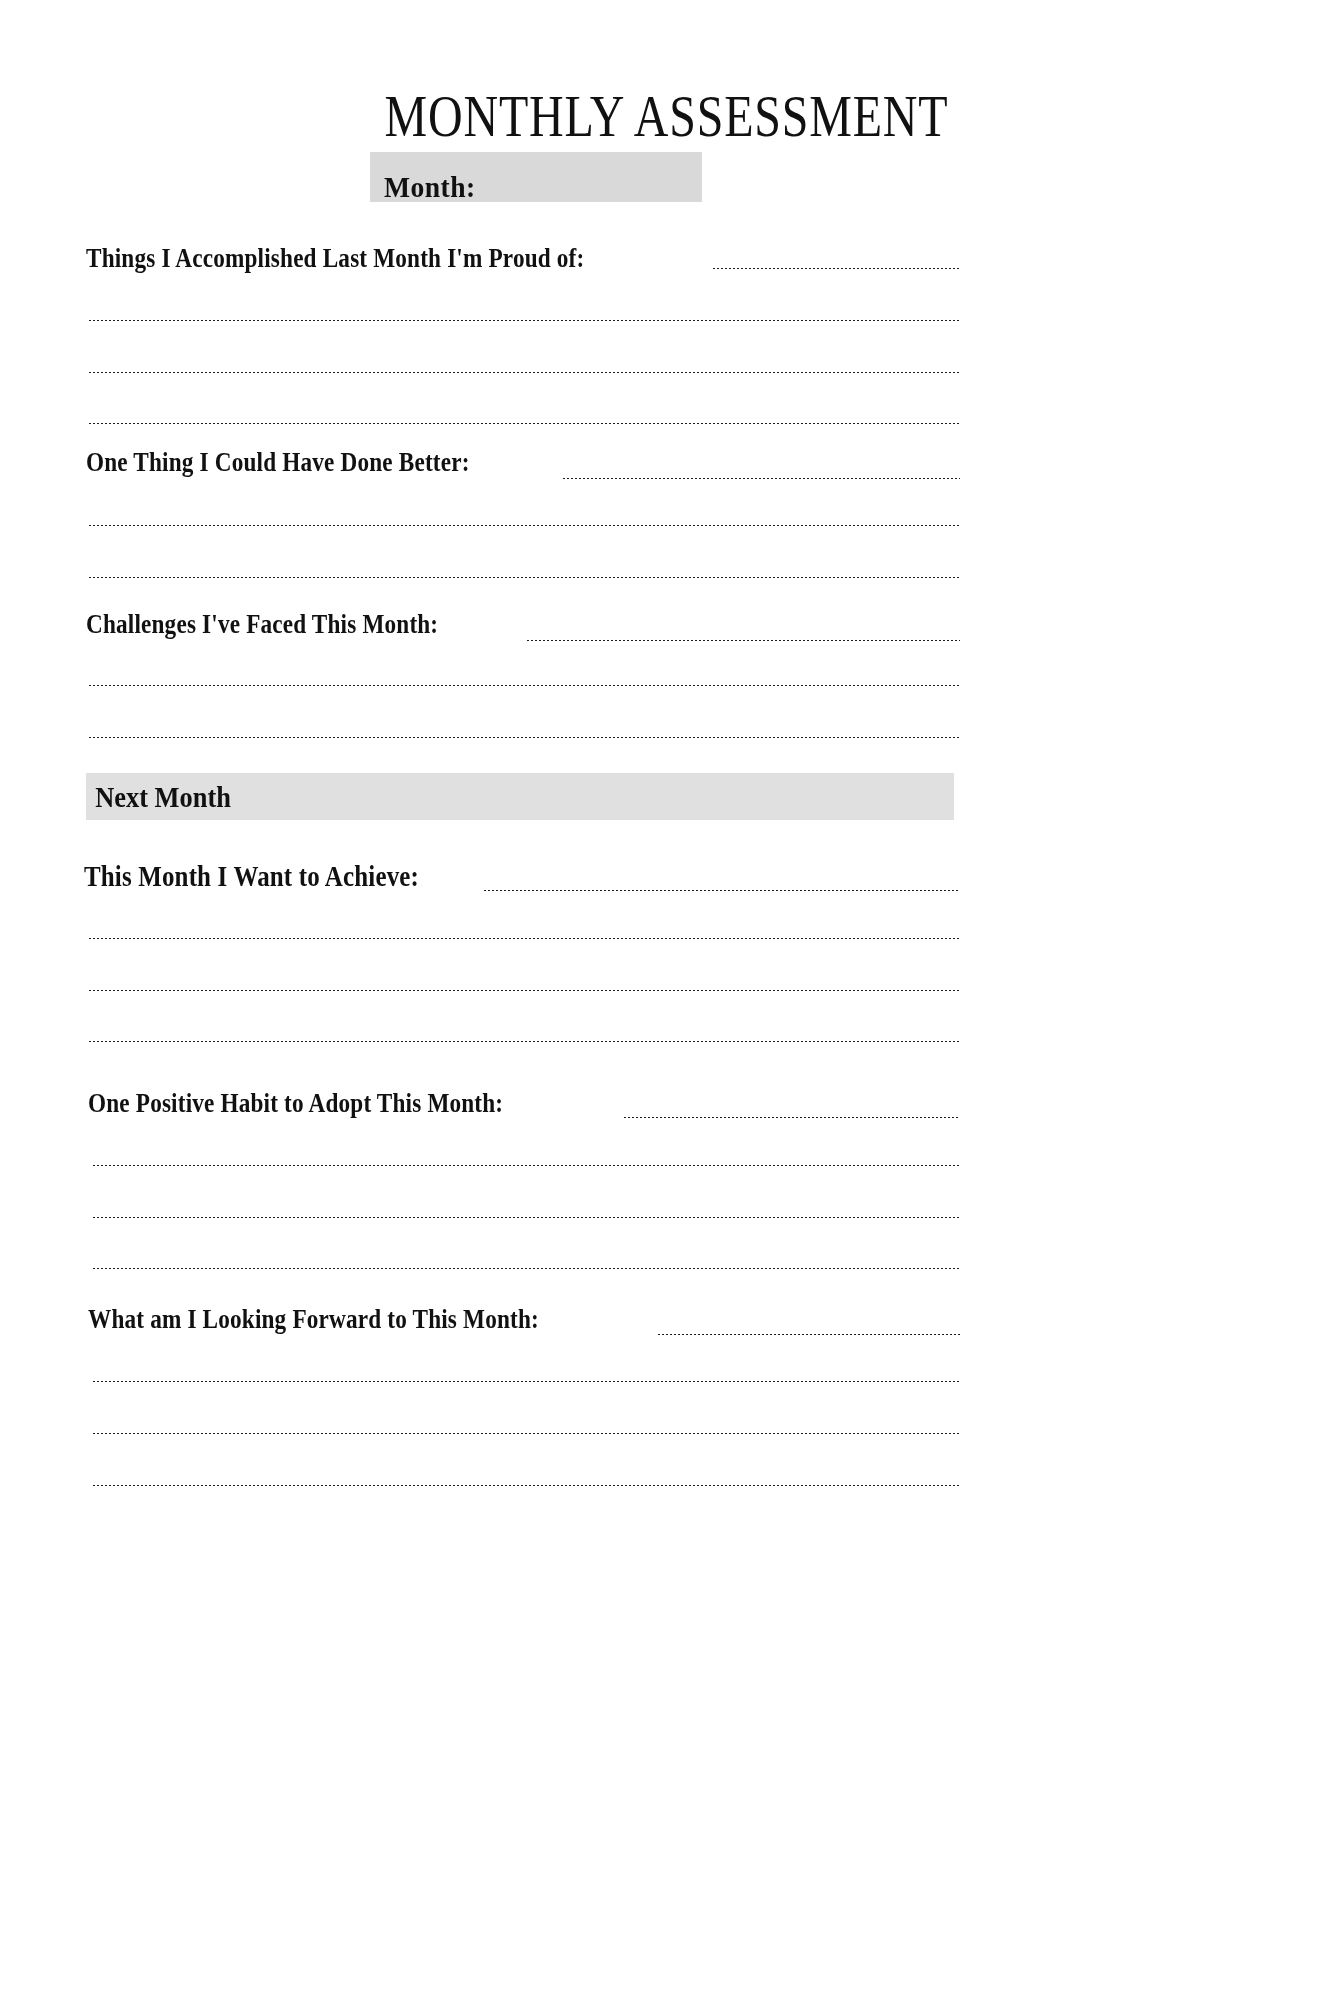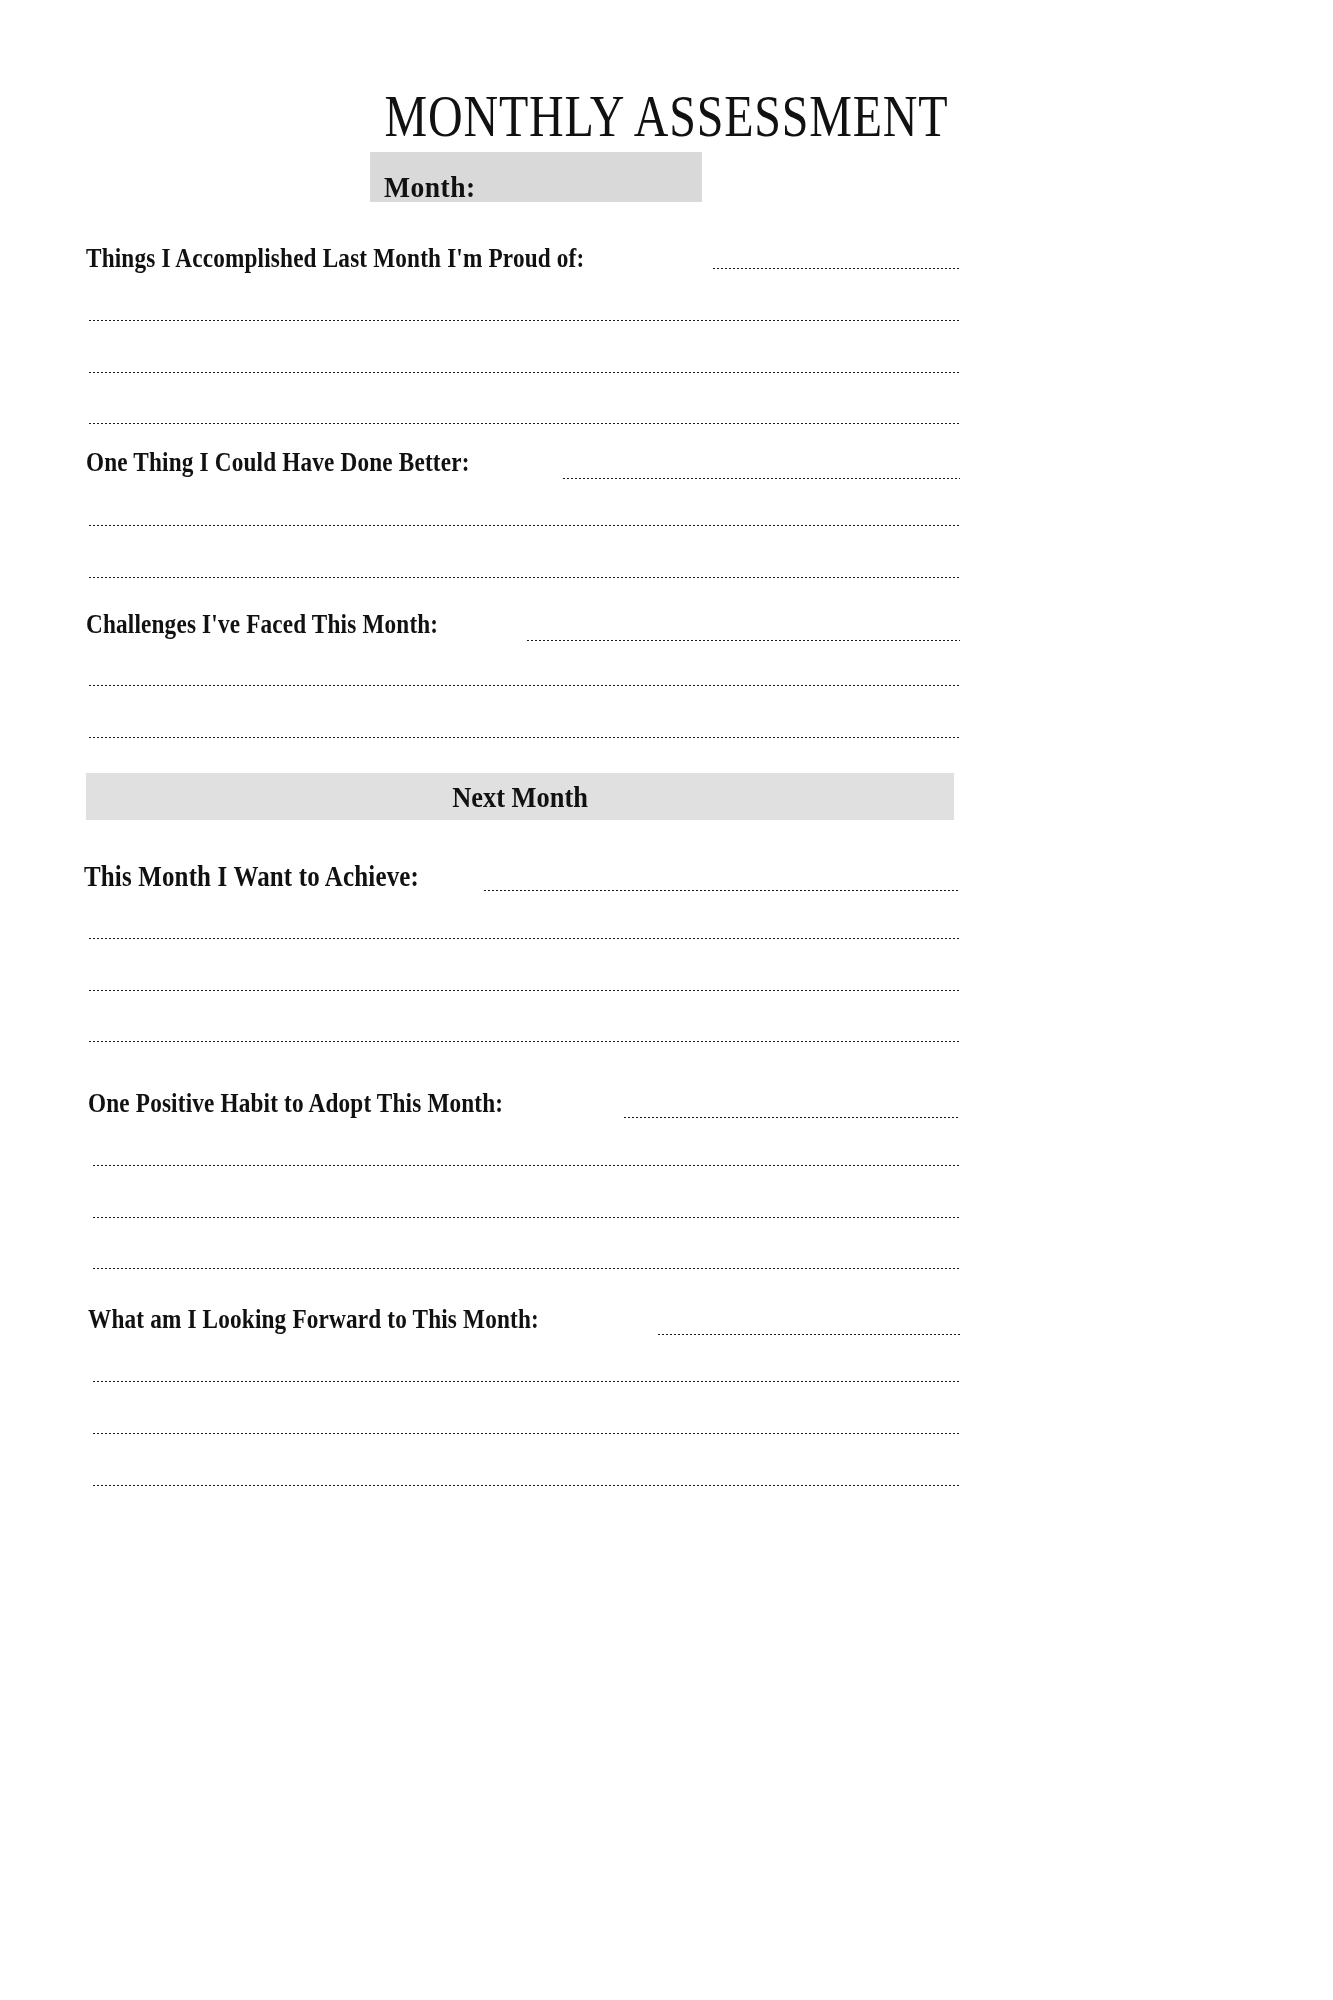--- a/index.html
+++ b/index.html
@@ -68,21 +68,20 @@
 
   .section-banner {
     position: absolute;
     left: 86px;
     top: 773px;
     width: 868px;
     height: 47px;
     background: #e0e0e0;
     display: flex;
     align-items: center;
-    justify-content: center;
   }
   .section-banner .banner-label {
     font-family: "Liberation Serif", "DejaVu Serif", serif;
     font-weight: 700;
     font-size: 30px;
     line-height: 30px;
     transform: scaleX(0.88);
     transform-origin: center center;
     white-space: nowrap;
   }

